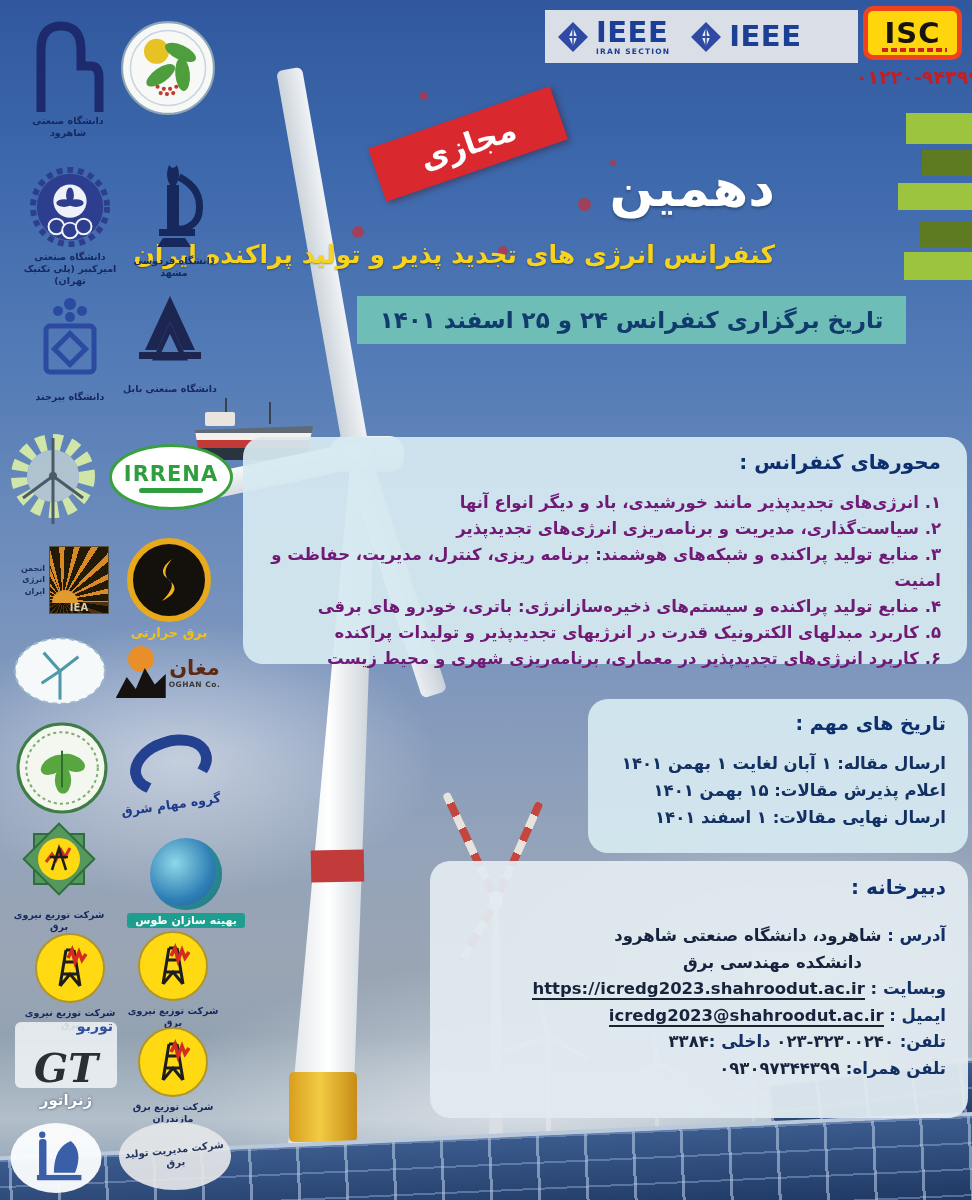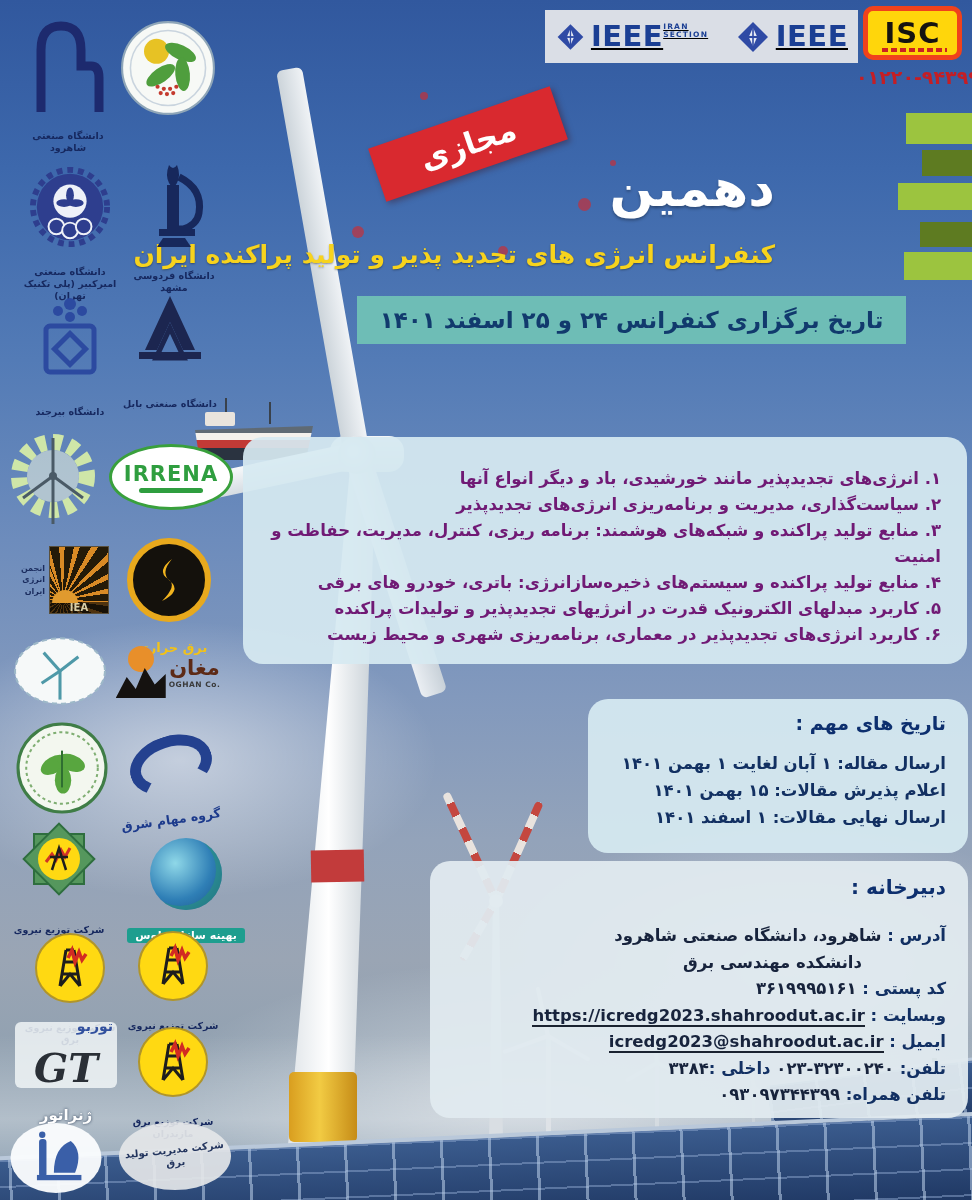--- a/index.html
+++ b/index.html
@@ -51,21 +51,21 @@
     background-image:
       repeating-linear-gradient(90deg,rgba(190,210,235,.55) 0 3px,rgba(0,0,0,0) 3px 48px),
       repeating-linear-gradient(180deg,rgba(140,165,205,.5) 0 2px,rgba(0,0,0,0) 2px 26px),
       linear-gradient(180deg,#3b5c8e,#1d3560 70%);}
   .panels.main{left:-40px;top:1158px;width:1090px;height:130px;transform:rotate(-2.6deg);transform-origin:left top;}
   .panels.right{left:772px;top:1068px;width:236px;height:96px;transform:rotate(-7deg);z-index:4;border-top-width:3px;}
   
   .ieee-bar{position:absolute;left:545px;top:10px;width:313px;height:53px;background:#dadee6;z-index:8;
     display:flex;align-items:center;gap:18px;padding:0 10px;box-sizing:border-box;}
   .ieee-unit{display:flex;align-items:center;gap:5px;}
-  .ieee-txt{display:flex;flex-direction:row;line-height:1;text-decoration:underline;}
+  .ieee-txt{display:flex;flex-direction:column;line-height:1;}
   .ieee-word{color:#1b3f94;font-weight:bold;font-size:29px;letter-spacing:.5px;}
   .ieee-sub{color:#1b3f94;font-weight:bold;font-size:7.5px;letter-spacing:1.2px;margin-top:1px;}
   .isc-box{position:absolute;left:863px;top:6px;width:99px;height:54px;background:#ffd60b;z-index:8;
     border:5px solid #f0421c;border-radius:10px;box-sizing:border-box;display:flex;align-items:center;justify-content:center;}
   .isc-box::after{content:"";position:absolute;bottom:3px;left:14px;right:10px;height:4px;
     background:repeating-linear-gradient(90deg,#c22 0 6px,rgba(0,0,0,0) 6px 9px);}
   .isc-text{font-size:29px;font-weight:900;color:#161310;letter-spacing:1px;}
   .isc-code{position:absolute;left:856px;top:66px;width:112px;text-align:center;color:#c41e25;font-weight:bold;font-size:19px;z-index:8;}
   
   .gblock{position:absolute;z-index:6;}
@@ -90,21 +90,21 @@
   .topics-list{margin-top:16px;color:#701a75;font-size:16.5px;font-weight:bold;line-height:26px;}
   .dates-box{left:588px;top:699px;width:380px;height:154px;padding:13px 22px 10px 12px;}
   .dates-box .box-header{font-size:19px;}
   .dates-list{margin-top:16px;color:#123062;font-size:16.5px;font-weight:bold;line-height:27px;}
   .secr-box{left:430px;top:861px;width:538px;height:257px;padding:14px 22px 10px 14px;background:rgba(224,234,239,.95);}
   .secr-lines{margin-top:24px;color:#17233c;font-size:16.5px;font-weight:bold;line-height:26.5px;}
   .s-label{color:#123063;}
   .indent{padding-right:84px;}
   .link{border-bottom:2px solid #1a2330;direction:ltr;unicode-bidi:isolate;}
   
-  .logo{position:absolute;display:flex;flex-direction:column;align-items:center;gap:18px;z-index:7;}
+  .logo{position:absolute;display:flex;flex-direction:column;align-items:center;gap:3px;z-index:7;}
   .cap{font-size:9.5px;color:#16285f;font-weight:bold;text-align:center;direction:rtl;line-height:1.25;}
   .conf-circle{width:96px;height:96px;border-radius:50%;display:flex;align-items:center;justify-content:center;}
   .iea-row{display:flex;align-items:center;gap:4px;justify-content:space-between;}
   .iea-side{width:34px;font-size:8px;color:#1a2c5e;font-weight:bold;direction:rtl;text-align:right;line-height:1.4;}
   .iea-square{position:relative;width:58px;height:66px;border:1px solid #59503e;
     background:repeating-conic-gradient(from -20deg at 22% 80%,#d98a25 0 6deg,#241a08 6deg 16deg);}
   .iea-square::after{content:"";position:absolute;left:2px;bottom:10px;width:26px;height:13px;border-radius:26px 26px 0 0;background:#e09a2e;}
   .iea-label{position:absolute;left:0;right:0;bottom:0;text-align:center;font-size:10px;color:#d9cfa8;font-weight:bold;background:rgba(20,14,6,.7);}
   .irrena-oval{width:124px;height:66px;border-radius:50%;background:#fff;border:3px solid #39a03c;box-sizing:border-box;
     display:flex;flex-direction:column;align-items:center;justify-content:center;gap:2px;}
@@ -240,20 +240,21 @@
   <div class="splat" style="left:578px;top:198px;width:13px;height:13px;"></div>
   <div class="splat" style="left:420px;top:92px;width:8px;height:8px;"></div>
   <div class="splat" style="left:498px;top:246px;width:10px;height:10px;"></div>
   <div class="splat" style="left:610px;top:160px;width:6px;height:6px;"></div>
   <div class="virtual-badge">مجازی</div>
   <div class="edition">دهمین</div>
   <div class="conf-name">کنفرانس انرژی های تجدید پذیر و تولید پراکنده ایران</div>
   <div class="date-strip">تاریخ برگزاری کنفرانس ۲۴ و ۲۵ اسفند ۱۴۰۱</div>
 
   <div class="info-box topics-box">
+    <div class="box-header">محورهای کنفرانس :</div>
     <div class="topics-list">
       <div>۱.  انرژی‌های تجدیدپذیر مانند خورشیدی، باد و دیگر انواع آنها</div>
       <div>۲.  سیاست‌گذاری،  مدیریت و برنامه‌ریزی انرژی‌های تجدیدپذیر</div>
       <div>۳.  منابع تولید پراکنده و شبکه‌های هوشمند: برنامه ریزی، کنترل، مدیریت، حفاظت و امنیت</div>
       <div>۴.  منابع تولید پراکنده و سیستم‌های ذخیره‌سازانرژی: باتری، خودرو های برقی</div>
       <div>۵.  کاربرد مبدلهای الکترونیک قدرت در انرژیهای تجدیدپذیر و تولیدات پراکنده</div>
       <div>۶.  کاربرد انرژی‌های تجدیدپذیر در معماری،  برنامه‌ریزی شهری و محیط زیست</div>
     </div>
   </div>
 
@@ -267,24 +268,20 @@
   </div>
 
   <div class="info-box secr-box">
     <div class="box-header">دبیرخانه :</div>
     <div class="secr-lines">
       <div>
         <span class="s-label">آدرس :</span>
         <span>شاهرود، دانشگاه صنعتی شاهرود</span>
       </div>
       <div class="indent">دانشکده مهندسی برق</div>
-      <div>
-        <span class="s-label">کد پستی :</span>
-        <span>۳۶۱۹۹۹۵۱۶۱</span>
-      </div>
       <div>
         <span class="s-label">وبسایت :</span>
         <bdi class="link">https://icredg2023.shahroodut.ac.ir</bdi>
       </div>
       <div>
         <span class="s-label">ایمیل :</span>
         <bdi class="link">icredg2023@shahroodut.ac.ir</bdi>
       </div>
       <div>
         <span class="s-label">تلفن:</span>

